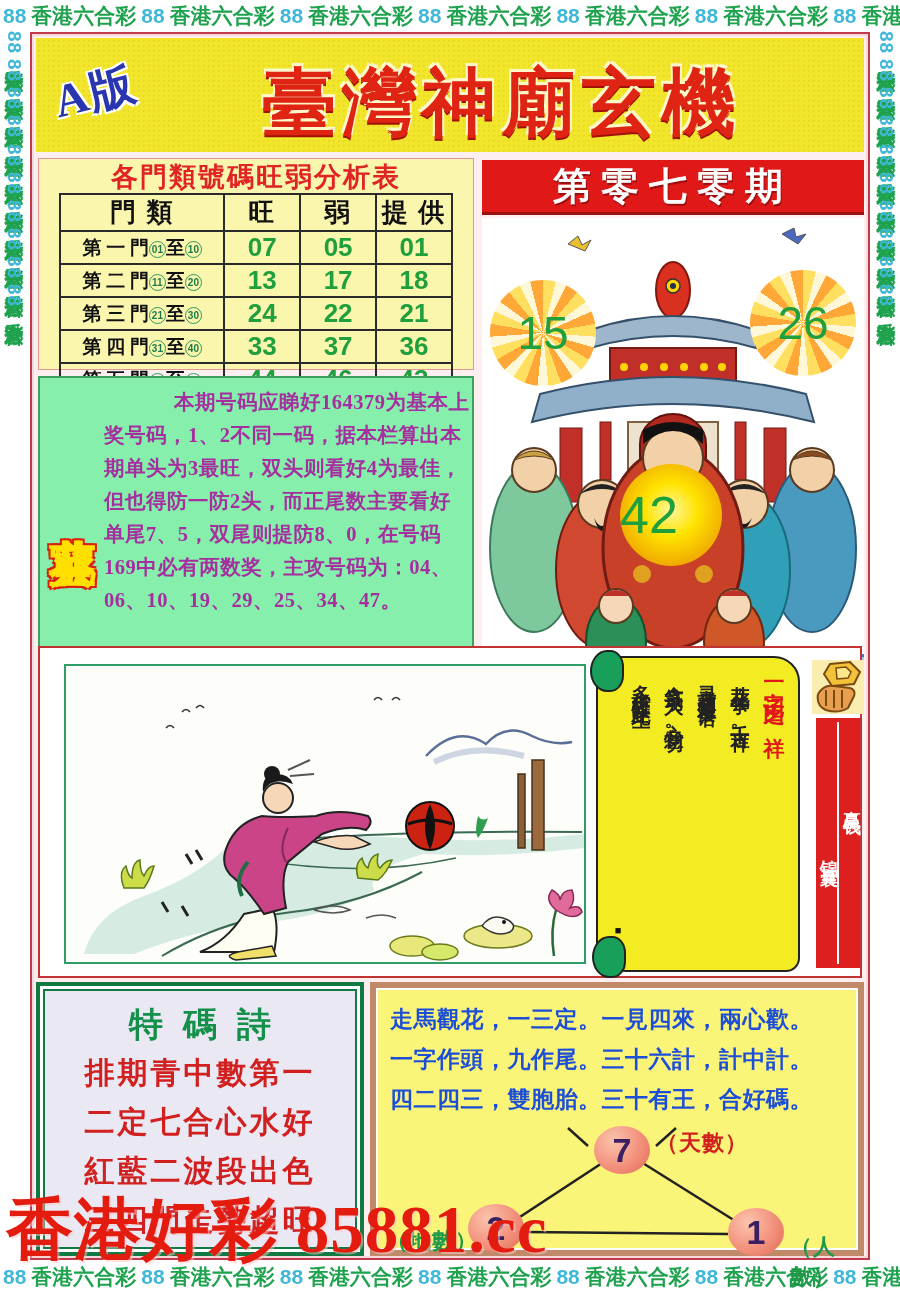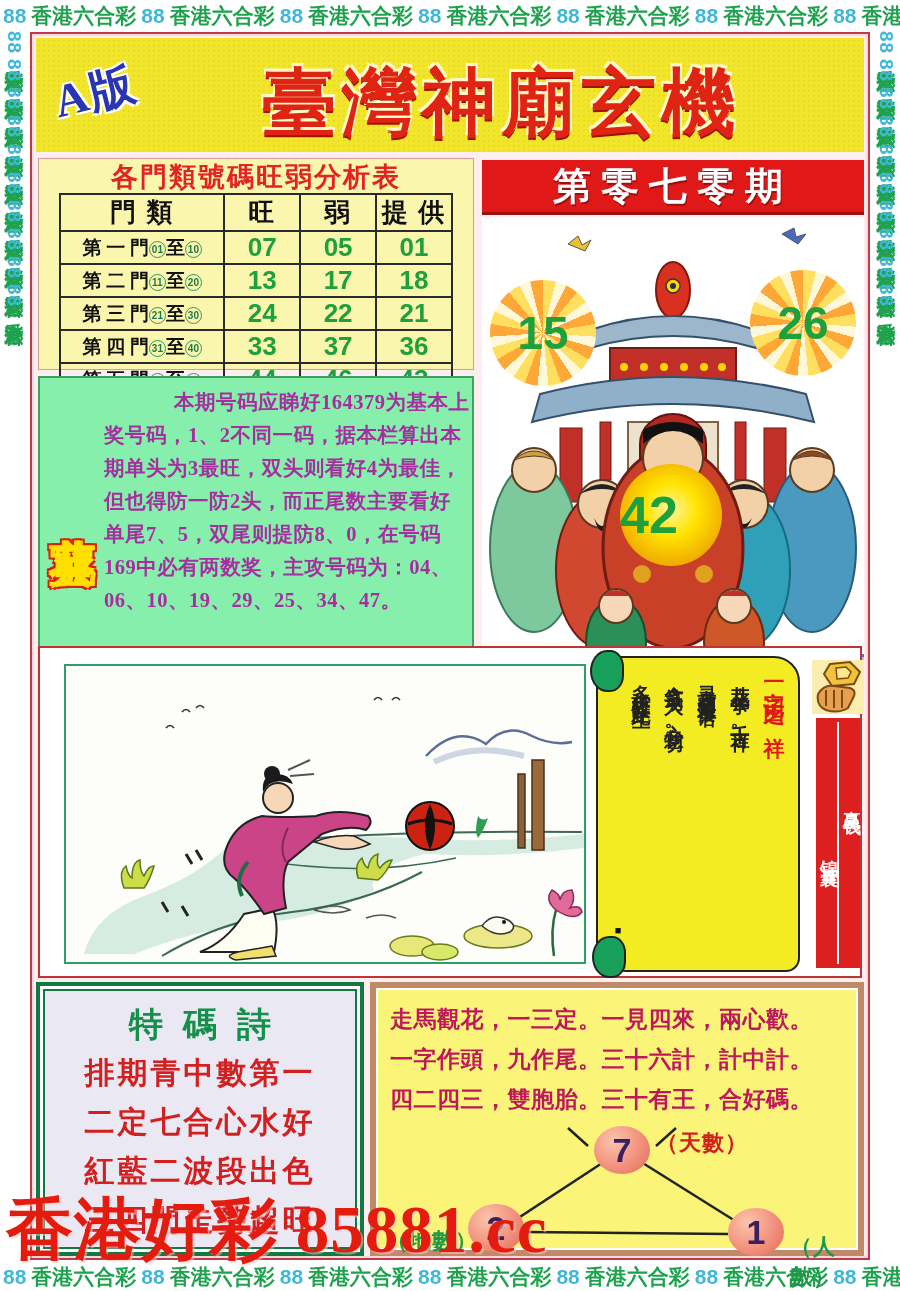--- a/index.html
+++ b/index.html
@@ -53,21 +53,21 @@
     color:#a62fa0; font-size:20.5px; font-weight:bold; line-height:33px; text-indent:70px; letter-spacing:0.5px; }
 
   
   .issue-banner { position:absolute; left:450px; top:126px; width:382px; height:52px; background:#e01818;
     box-shadow:0 3px 0 #9c0f0f; text-align:center; line-height:52px; font-size:38px; font-weight:bold; color:#ffffff;
     letter-spacing:10px; text-shadow:1px 2px 0 #9c0f0f; }
   .temple-box { position:absolute; left:450px; top:184px; width:382px; height:452px; background:#fff; }
   .starburst { position:absolute; width:106px; height:106px; border-radius:50%;
     background:repeating-conic-gradient(#ffdf60 0 14deg, #fff8d8 14deg 26deg, #ffa838 26deg 40deg);
     display:flex; align-items:center; justify-content:center; }
-  .starburst span, .gold-circle span { font-family:"Liberation Sans", sans-serif; font-size:46px; font-weight:bold; color:#1fa03c; }
+  .starburst span, .gold-circle span { font-family:"Liberation Sans", sans-serif; font-size:46px; font-weight:normal; color:#1fa03c; }
   .sb-left { left:8px; top:62px; }
   .sb-right { left:268px; top:52px; }
   .gold-circle { position:absolute; left:138px; top:246px; width:102px; height:102px; border-radius:50%;
     background:radial-gradient(circle at 50% 45%, #fff6a0 0%, #ffe400 35%, #f0a800 75%, #d88a00 100%);
     display:flex; align-items:center; }
   .gold-circle span { font-size:52px; }
 
   
   .middle-box { position:absolute; left:6px; top:612px; width:824px; height:332px; background:#ffffff; border:2px solid #c23333; }
   .landscape-box { position:absolute; left:24px; top:16px; width:522px; height:300px; border:2px solid #2f9e68; background:#fdfdfb; }
@@ -94,21 +94,21 @@
   
   .poem-box { position:absolute; left:4px; top:948px; width:328px; height:274px;
     background:#eae9f3; border:4px solid #117a42; box-shadow:inset 0 0 0 3px #ffffff, inset 0 0 0 5px #117a42; }
   .poem-title { margin-top:16px; text-align:center; color:#15904a; font-size:34px; font-weight:bold; letter-spacing:20px; text-indent:20px; }
   .poem-line { text-align:center; color:#d22020; font-size:30px; font-weight:bold; letter-spacing:3px; line-height:49px; }
 
   
   .riddle-box { position:absolute; left:338px; top:948px; width:494px; height:274px;
     background:#faf478; border:6px solid #c08a68; box-shadow:inset 0 0 0 2px #ffffff; }
   .riddle-lines { padding:12px 12px 0 14px; }
-  .riddle-line { color:#be185d; font-size:23px; font-weight:bold; line-height:40px; letter-spacing:0.5px; white-space:nowrap; }
+  .riddle-line { color:#1d4ed8; font-size:23px; font-weight:bold; line-height:40px; letter-spacing:0.5px; white-space:nowrap; }
   .diagram { position:absolute; left:0; top:132px; width:482px; height:136px; }
   .node { position:absolute; width:56px; height:48px; border-radius:50%;
     background:radial-gradient(circle at 35% 30%, #fbc4ac 0%, #f2907c 55%, #e06a56 100%);
     display:flex; align-items:center; justify-content:center;
     font-family:"Liberation Sans", sans-serif; font-size:34px; font-weight:bold; color:#3a2060; }
   .node-top { left:218px; top:6px; }
   .node-left { left:92px; top:84px; }
   .node-right { left:352px; top:88px; }
   .diag-label { position:absolute; font-size:22px; font-weight:bold; letter-spacing:1px; }
   .label-top { left:280px; top:8px; color:#d02020; }

